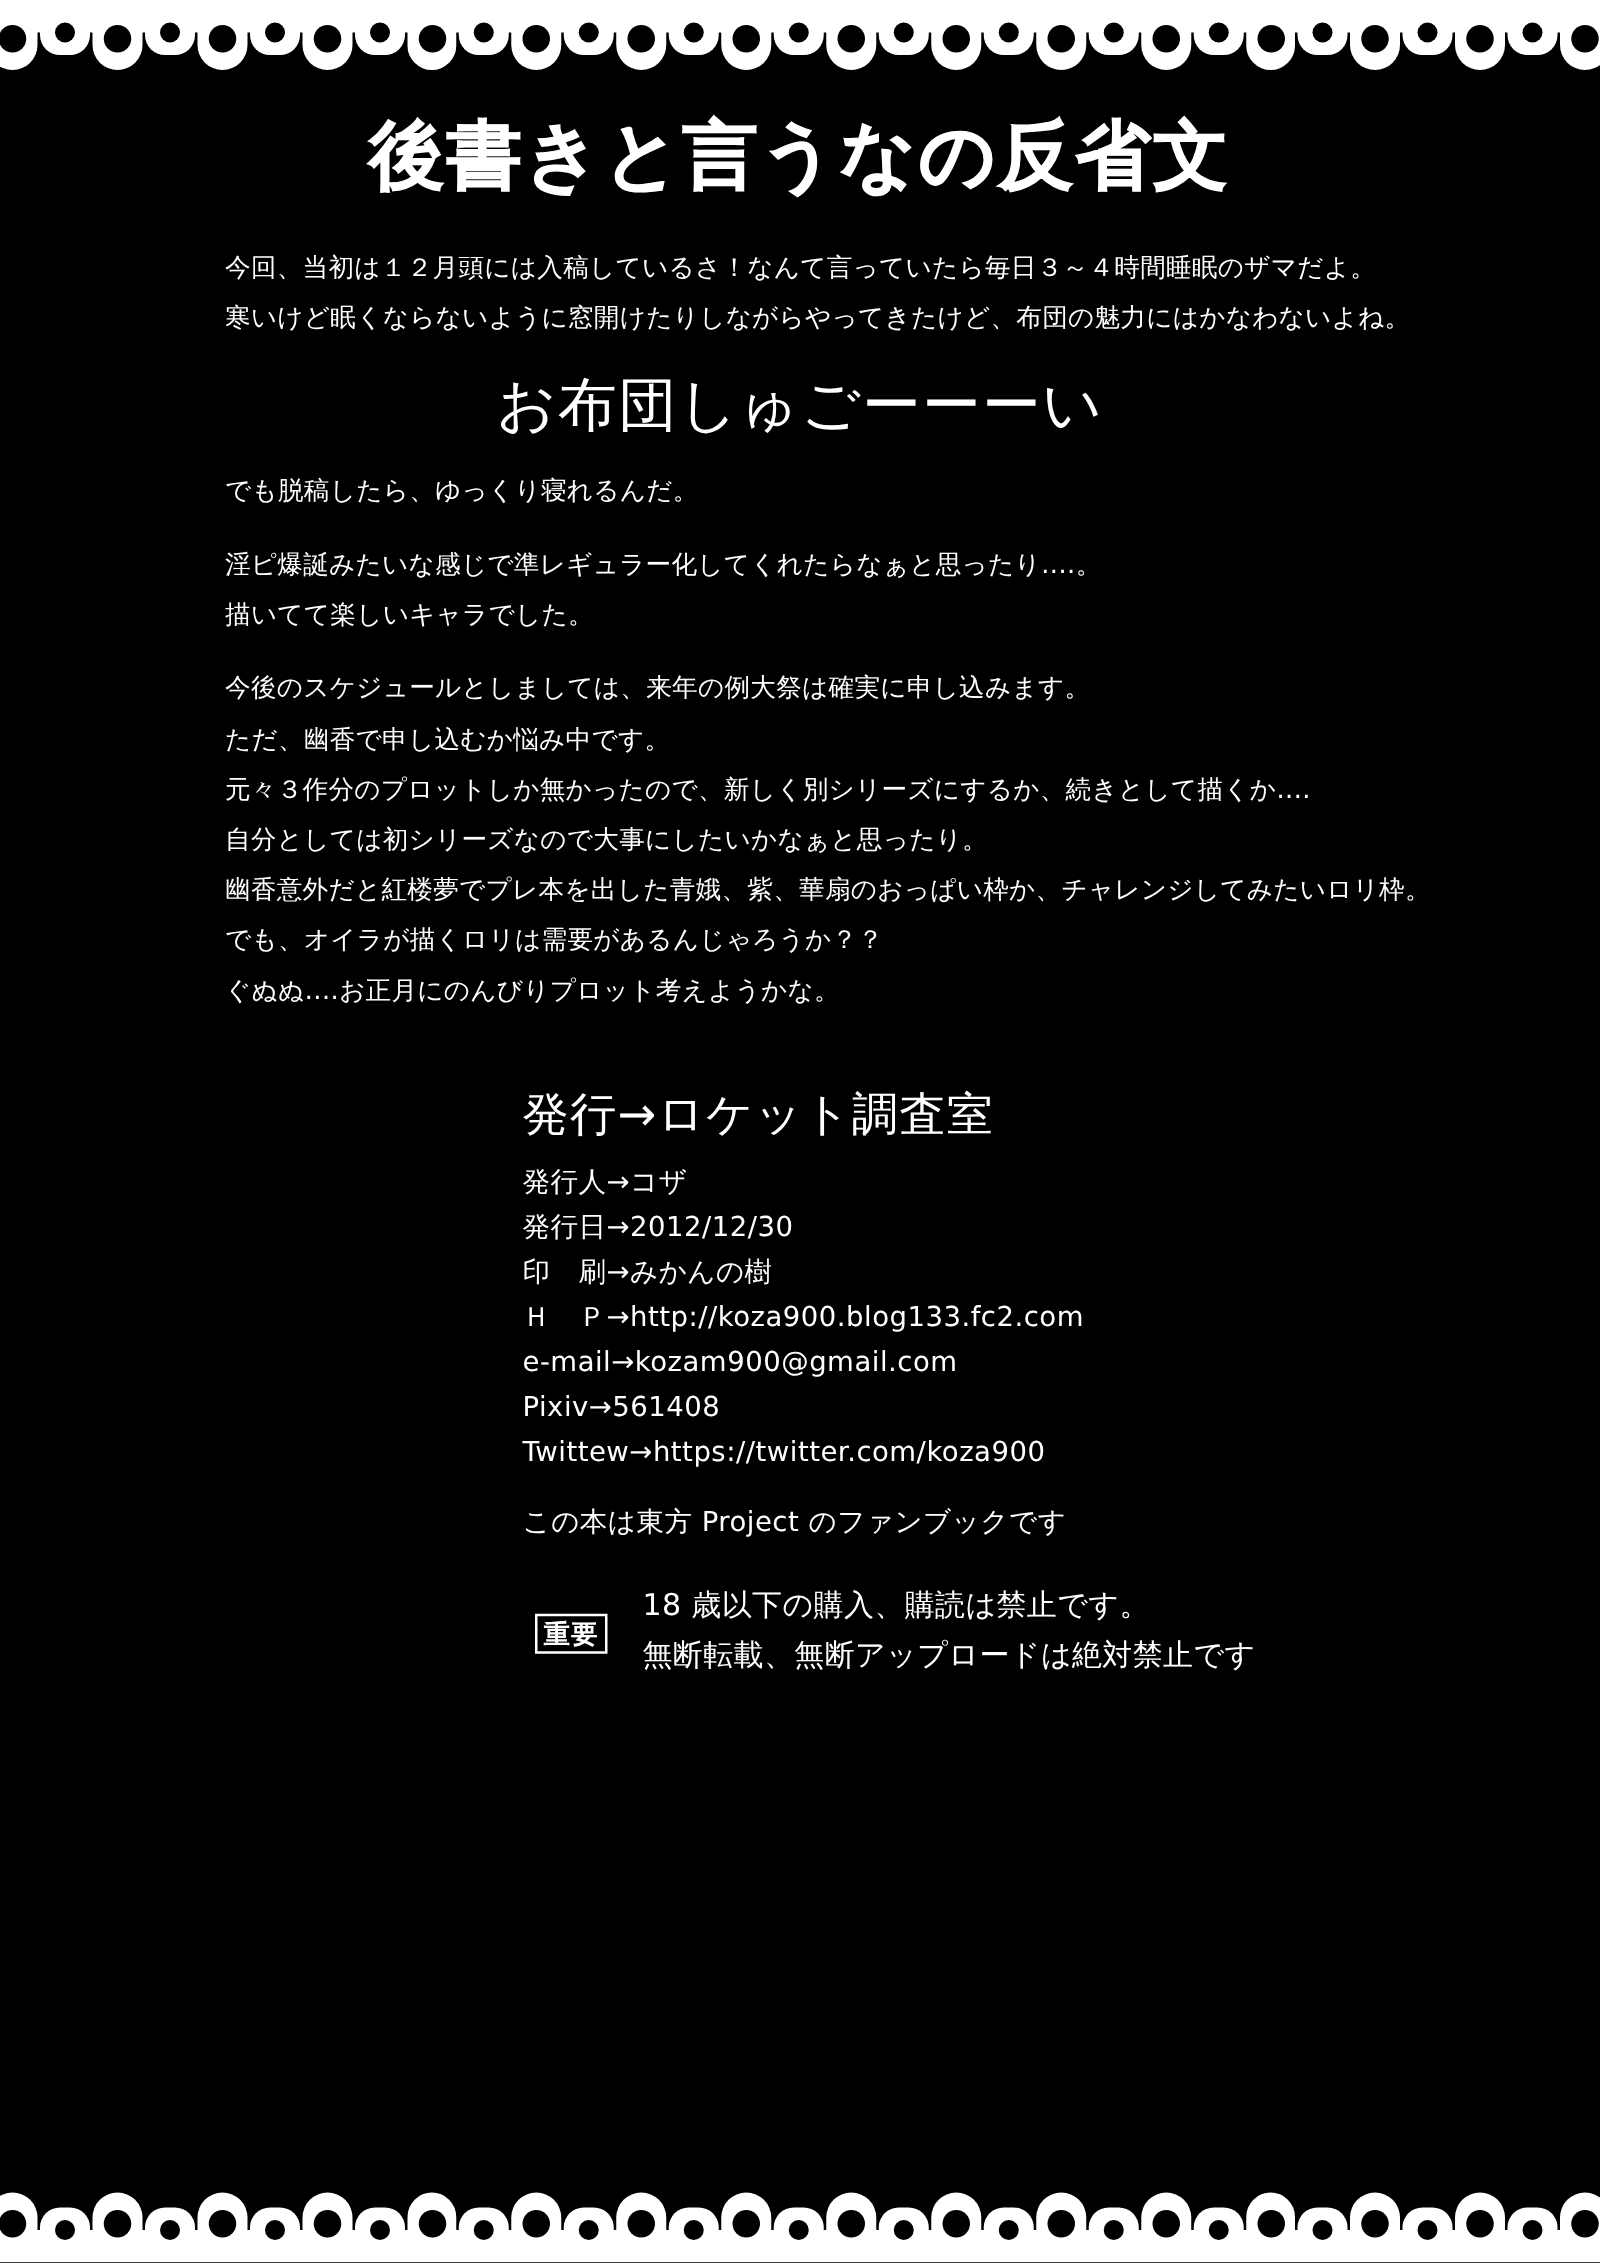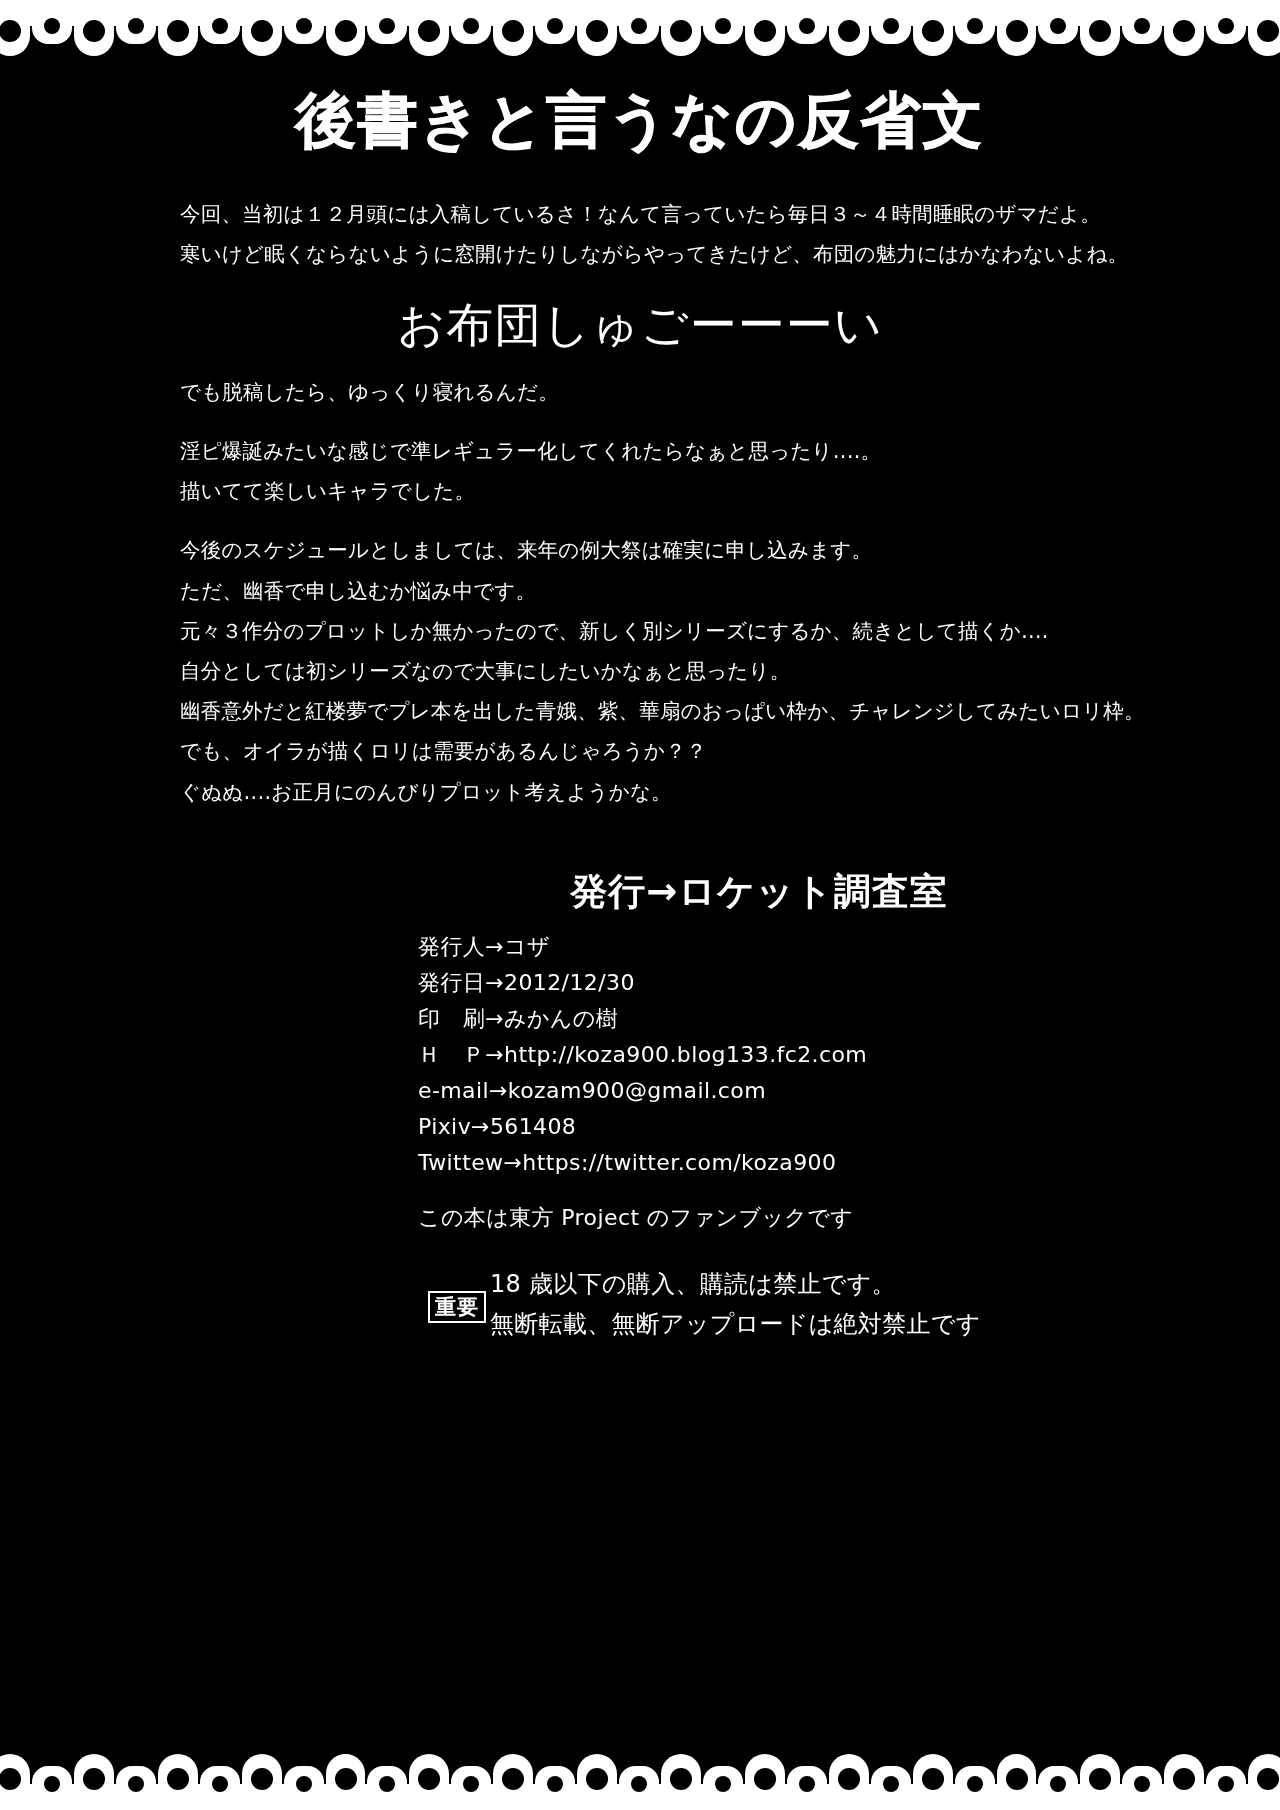--- a/index.html
+++ b/index.html
@@ -86,21 +86,21 @@
   
   .content {
     position: absolute;
     left: 0;
     top: 70px;
     width: 1280px;
   }
 
   .title {
     text-align: center;
-    font-family: Liberation Mono, monospace;
+    font-family: Liberation Serif, serif;
     font-weight: bold;
     font-size: 60px;
     letter-spacing: 2px;
     margin: 22px 0 40px 0;
     line-height: 1.1;
     -webkit-text-stroke: 1px #fff;
   }
 
   .body-block {
     margin: 0 auto;
@@ -129,43 +129,42 @@
 
   
   .colophon {
     width: 920px;
     margin: 58px auto 0 auto;
     padding-left: 238px;
     box-sizing: border-box;
   }
   .colophon-title {
     font-size: 37px;
-    font-weight: bold;
+    font-weight: normal;
     letter-spacing: 1px;
     margin: 0 0 12px 0;
-    text-align: center;
   }
   .colophon-line {
     font-size: 22px;
     line-height: 1.64;
     letter-spacing: 0.4px;
     margin: 0;
     white-space: nowrap;
   }
   .colophon-note {
     font-size: 22px;
     margin-top: 22px;
     letter-spacing: 0.4px;
   }
 
   .warning {
     margin-top: 34px;
     display: flex;
     align-items: center;
-    gap: 4px;
+    gap: 28px;
     padding-left: 10px;
   }
   .warning-badge {
     font-size: 21px;
     font-weight: bold;
     border: 2px solid #fff;
     padding: 3px 5px;
     line-height: 1.05;
     letter-spacing: 1px;
     flex: 0 0 auto;

